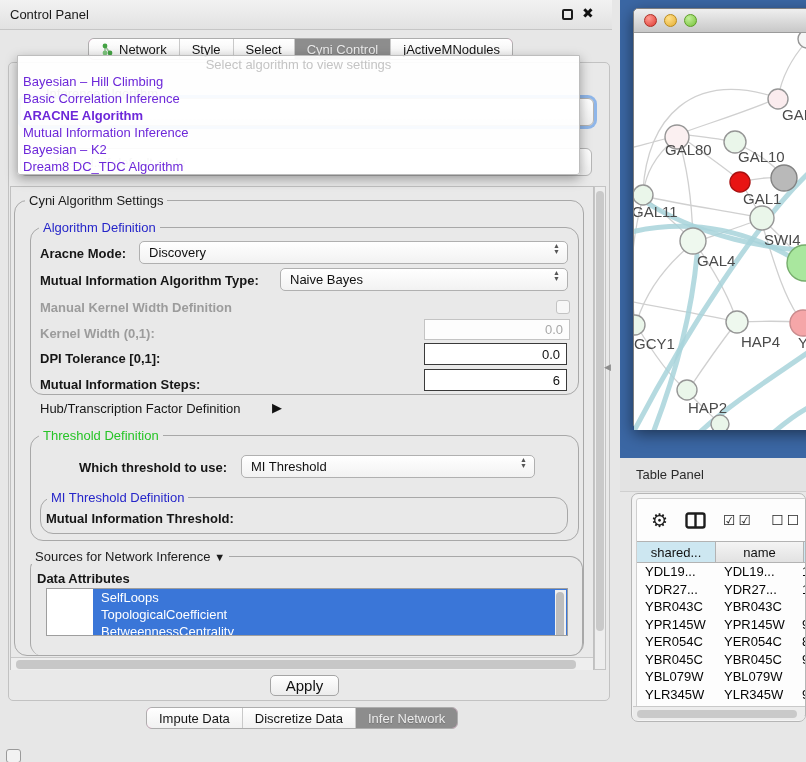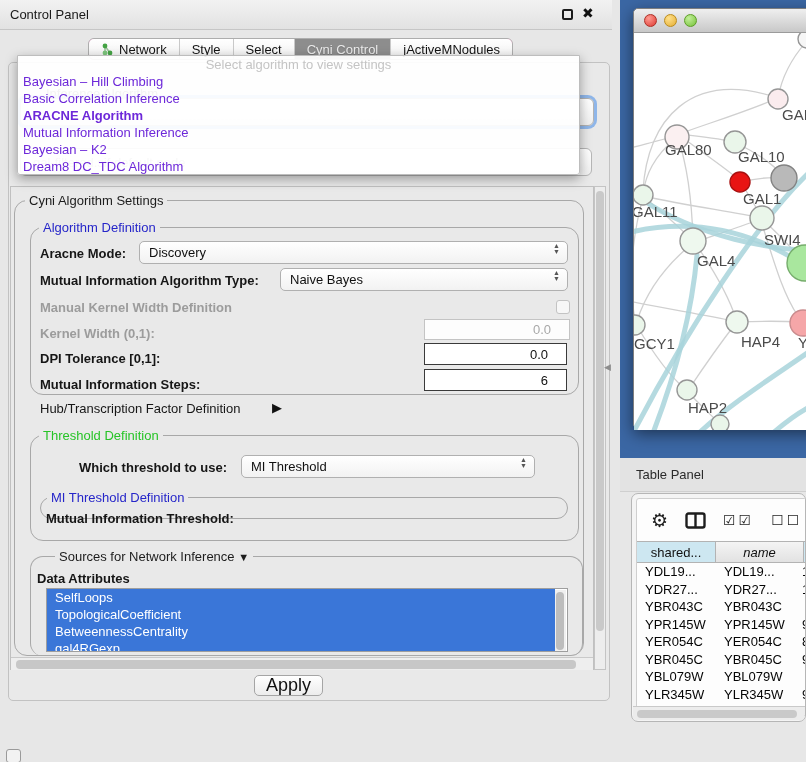--- a/index.html
+++ b/index.html
@@ -65,36 +65,36 @@
   .lbl { position:absolute; font-size:13px; color:#161616; white-space:nowrap; }
   .lbl.bold { font-weight:bold; }
   .lbl.disabled { color:#9c9c9c; font-weight:bold; }
 
   .combo { position:absolute; background:linear-gradient(#ffffff,#f2f2f2); border:1px solid #b0b0b0;
     border-radius:5px; display:flex; align-items:center; padding:0 9px; font-size:13px; color:#101010; }
   .combo .stepper { position:absolute; right:7px; top:1px; display:flex; flex-direction:column;
     font-size:7px; line-height:6px; color:#555; }
 
   .field { position:absolute; background:#ffffff; border:1px solid #9a9a9a; font-size:13px; color:#101010;
-    display:flex; align-items:center; justify-content:flex-end; padding:0 18px; }
+    display:flex; align-items:center; justify-content:flex-end; padding:0 6px; }
   .field.strong { border:1.5px solid #3a3a3a; }
   .field.dim { border:1px solid #c4c4c4; color:#a8a8a8; background:#fdfdfd; }
 
   .checkbox { position:absolute; width:14px; height:14px; border:1px solid #c3c3c3; border-radius:3px; background:#f7f7f7; }
 
-  .attr-list { position:absolute; left:46px; top:588px; width:522px; height:64px;
-    background:#ffffff; border:1px solid #9e9e9e; overflow:hidden; }
+  .attr-list { position:absolute; left:46px; top:588px; width:522px; height:48px;
+    background:#ffffff; border:1px solid #9e9e9e; overflow:hidden;padding-left:46px; }
   .attr-item { height:17px; line-height:17px; width:508px; background:#3a76d8; color:#ffffff;
     font-size:13px; padding-left:8px; white-space:nowrap; }
   .attr-scroll { position:absolute; right:1px; top:1px; width:11px; height:64px; background:#f0f0f0; }
   .attr-scroll .thumb { position:absolute; left:1px; top:2px; width:8px; height:58px; background:#bdbdbd; border-radius:4px; }
 
-  .apply-btn { position:absolute; left:254px; top:675px; width:69px; height:21px;
+  .apply-btn { position:absolute; left:270px; top:675px; width:69px; height:21px;
     background:linear-gradient(#ffffff,#ececec); border:1px solid #a5a5a5; border-radius:5px;
-    font-size:18px; color:#101010; display:flex; align-items:center; justify-content:center; }
+    font-size:15px; color:#101010; display:flex; align-items:center; justify-content:center; }
 
   .tri { font-size:10px; color:#111; }
   .mini-icon { position:absolute; left:6px; top:749px; width:15px; height:14px;
     border:1px solid #9a9a9a; border-radius:3px; background:#f2f2f2; }
   .collapse-arrow { position:absolute; left:604px; top:362px; font-size:9px; color:#8d8d8d; }
 
   
   .right-region { position:absolute; left:620px; top:0; width:186px; height:762px; background:#e7e7e7; }
   .desktop { position:absolute; left:0; top:0; width:186px; height:458px; background:#3b67a4; overflow:hidden; }
   .net-window { position:absolute; left:13px; top:8px; width:200px; height:421px;
@@ -222,27 +222,27 @@
     <span class="legend green" style="left:8px;">Threshold Definition</span>
   </div>
   <span class="lbl bold" style="left:79px; top:460px;">Which threshold to use:</span>
   <div class="combo" style="left:241px; top:455px; width:294px; height:23px;">
     <span>MI Threshold</span>
     <span class="stepper">
         <span>▲</span>
         <span>▼</span>
       </span>
   </div>
-  <div class="group" style="left:40px; top:497px; width:528px; height:22px;">
+  <div class="group" style="left:40px; top:497px; width:528px; height:37px;">
     <span class="legend blue" style="left:6px;">MI Threshold Definition</span>
   </div>
   <span class="lbl bold" style="left:46px; top:511px;">Mutual Information Threshold:</span>
 
   <div class="group" style="left:30px; top:556px; width:553px; height:100px; border-bottom:none;">
-    <span class="legend" style="left:24px;"><span>Sources for Network Inference</span> <span style="font-size:11px;">▼</span></span>
+    <span class="legend" style="left:0;"><span>Sources for Network Inference</span> <span style="font-size:11px;">▼</span></span>
   </div>
   <span class="lbl bold" style="left:37px; top:571px;">Data Attributes</span>
   <div class="attr-list">
     <div id="attr-items">
         <div class="attr-item">SelfLoops</div>
         <div class="attr-item">TopologicalCoefficient</div>
         <div class="attr-item">BetweennessCentrality</div>
         <div class="attr-item">gal4RGexp</div>
       </div>
     <div class="attr-scroll">
@@ -252,20 +252,31 @@
 
   <div class="hscroll">
       <div class="thumb"></div>
     </div>
   <div class="vscroll">
       <div class="thumb"></div>
     </div>
 
   <button class="apply-btn">Apply</button>
 
+  <nav class="tabgroup" id="bottom-tabs">
+      <div class="tab">
+        <span>Impute Data</span>
+      </div>
+      <div class="tab">
+        <span>Discretize Data</span>
+      </div>
+      <div class="tab selected">
+        <span>Infer Network</span>
+      </div>
+    </nav>
   <span class="mini-icon"></span>
   <span class="collapse-arrow">◀</span>
 
   <div class="right-region">
     <div class="desktop">
       <div class="net-window">
         <div class="net-titlebar">
           <span class="light red"></span>
           <span class="light yellow"></span>
           <span class="light green"></span>
@@ -345,21 +356,21 @@
             <rect x="1.5" y="1.5" width="18" height="14" rx="2" fill="none" stroke="#1d1d1d" stroke-width="2.4"></rect>
             <line x1="10.5" y1="1.5" x2="10.5" y2="15.5" stroke="#1d1d1d" stroke-width="2.4"></line>
           </svg>
           <span class="icon-checks">☑☑</span>
           <span class="icon-checks">☐☐</span>
 
         </div>
         <div class="tp-table">
           <div class="tp-hrow" id="tp-headers">
               <div class="tp-hcell hl" style="width: 79px;">shared...</div>
-              <div class="tp-hcell" style="width: 88px; font-style: italic;">name</div>
+              <div class="tp-hcell" style="width: 88px;">name</div>
               <div class="tp-hcell hl" style="width: 60px;"></div>
             </div>
           <div id="tp-rows">
               <div class="tp-row">
                 <div class="tp-cell" style="width: 79px;">YDL19...</div>
                 <div class="tp-cell" style="width: 78px;">YDL19...</div>
                 <div class="tp-cell" style="width: 60px;">13</div>
               </div>
               <div class="tp-row">
                 <div class="tp-cell" style="width: 79px;">YDR27...</div>

